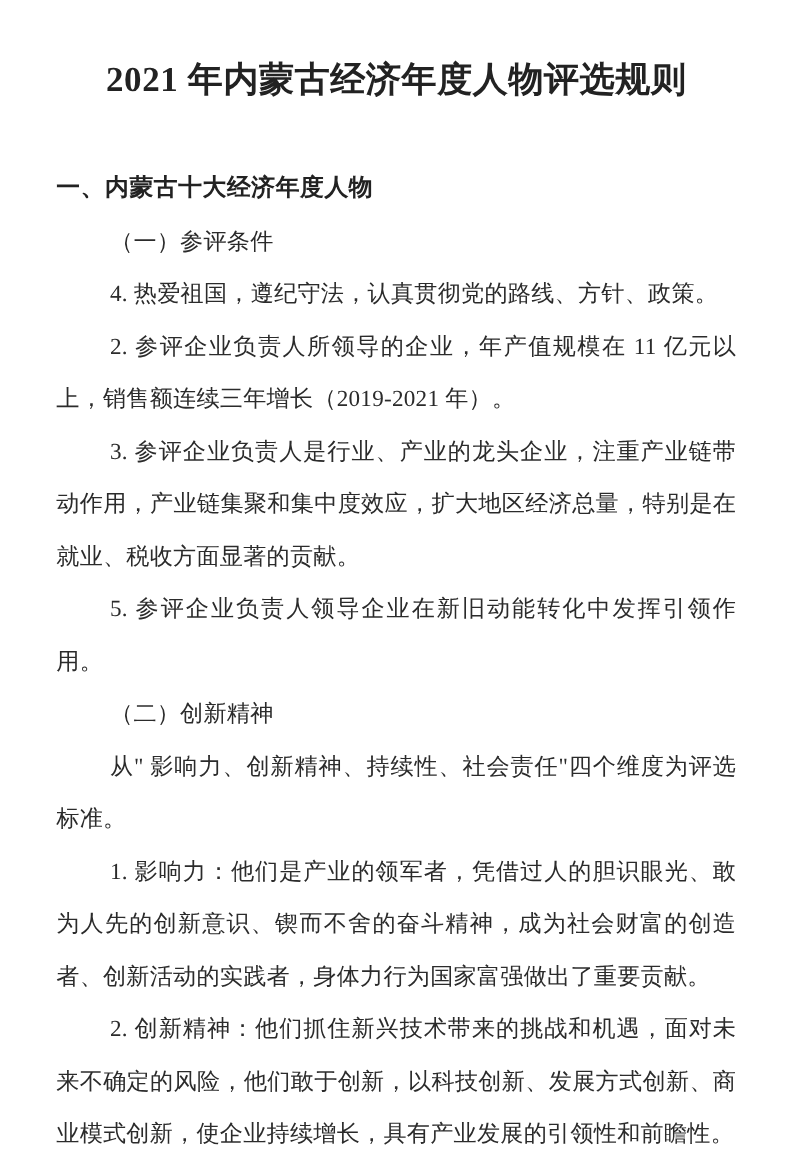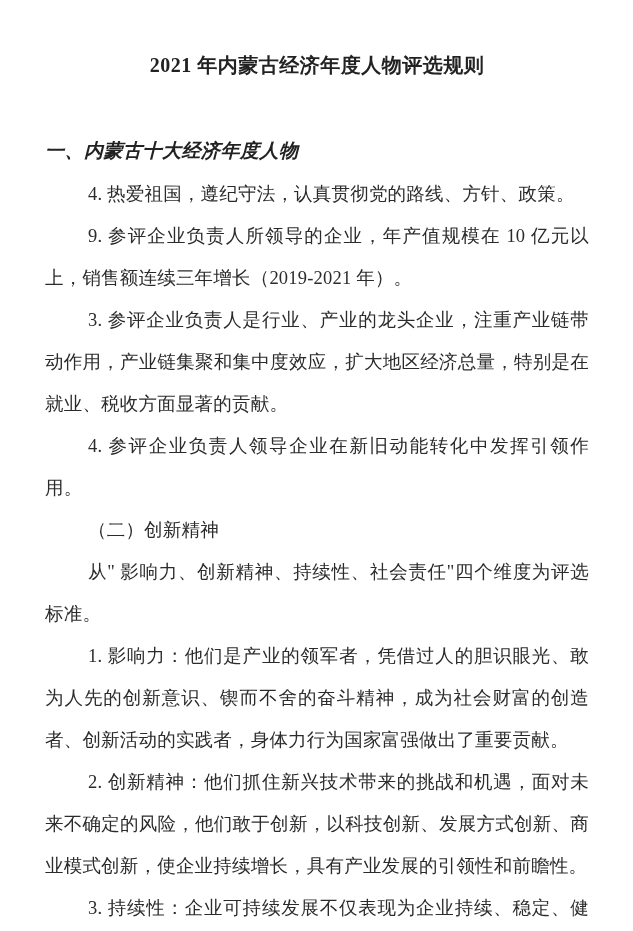--- a/index.html
+++ b/index.html
@@ -10,35 +10,34 @@
     margin: 0 auto;
     background: #ffffff;
     box-sizing: border-box;
     padding: 50px 44px 0 45px;
     overflow: hidden;
     font-family: "Liberation Serif", "DejaVu Serif", serif;
     color: #2b2b2b;
   }
   .doc-title {
     margin: 0;
-    font-size: 20px;
+    font-size: 28px;
     line-height: 30px;
     font-weight: bold;
     text-align: center;
     letter-spacing: 0.5px;
     color: #222222;
   }
   .section-heading {
     margin: 56px 0 0 0;
     font-size: 19px;
     line-height: 29px;
     font-weight: bold;
     letter-spacing: 0.5px;
     color: #222222;
-    font-style: italic;
   }
   .body-text { margin-top: 8px; }
   .body-text p {
     margin: 0;
     font-size: 18.5px;
     line-height: 42px;
     text-indent: 43px;
     text-align: justify;
     letter-spacing: 0.2px;
     word-break: break-all;
@@ -47,23 +46,24 @@
 </style>
 </head>
 <body>
 
 <div class="page">
   <h1 class="doc-title">2021 年内蒙古经济年度人物评选规则</h1>
 
   <h2 class="section-heading">一、内蒙古十大经济年度人物</h2>
 
   <div class="body-text">
+    <p>（一）参评条件</p>
     <p>4. 热爱祖国，遵纪守法，认真贯彻党的路线、方针、政策。</p>
-    <p>9. 参评企业负责人所领导的企业，年产值规模在 10 亿元以上，销售额连续三年增长（2019-2021 年）。</p>
+    <p>2. 参评企业负责人所领导的企业，年产值规模在 11 亿元以上，销售额连续三年增长（2019-2021 年）。</p>
     <p>3. 参评企业负责人是行业、产业的龙头企业，注重产业链带动作用，产业链集聚和集中度效应，扩大地区经济总量，特别是在就业、税收方面显著的贡献。</p>
-    <p>4. 参评企业负责人领导企业在新旧动能转化中发挥引领作用。</p>
+    <p>5. 参评企业负责人领导企业在新旧动能转化中发挥引领作用。</p>
     <p>（二）创新精神</p>
     <p>从" 影响力、创新精神、持续性、社会责任"四个维度为评选标准。</p>
     <p>1. 影响力：他们是产业的领军者，凭借过人的胆识眼光、敢为人先的创新意识、锲而不舍的奋斗精神，成为社会财富的创造者、创新活动的实践者，身体力行为国家富强做出了重要贡献。</p>
     <p>2. 创新精神：他们抓住新兴技术带来的挑战和机遇，面对未来不确定的风险，他们敢于创新，以科技创新、发展方式创新、商业模式创新，使企业持续增长，具有产业发展的引领性和前瞻性。</p>
     <p>3. 持续性：企业可持续发展不仅表现为企业持续、稳定、健康</p>
   </div>
 </div>
 
 </body></html>

